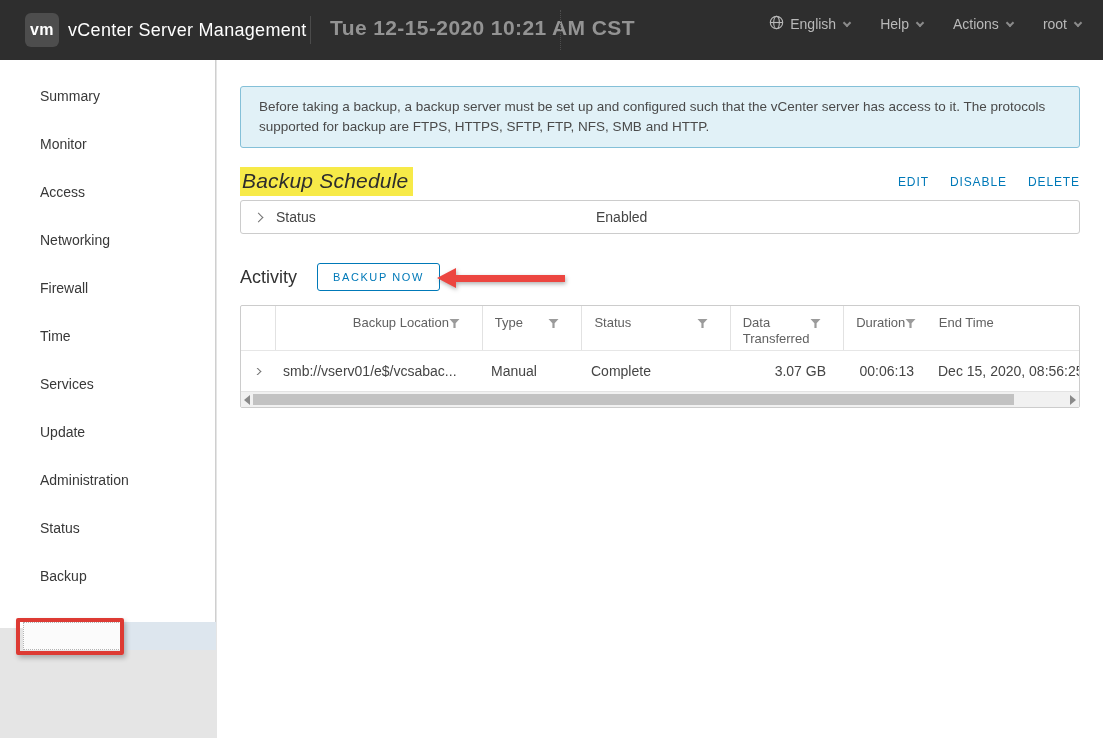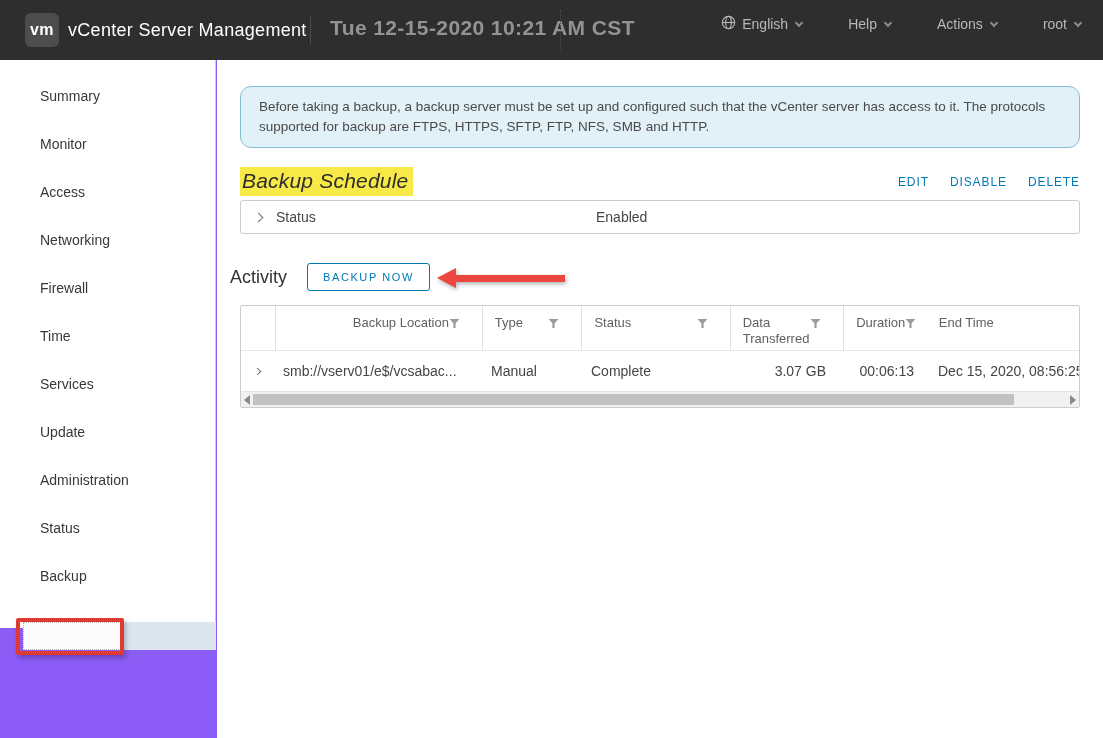--- a/index.html
+++ b/index.html
@@ -1,55 +1,55 @@
 <!DOCTYPE html>
 <html><head>
 <meta charset="utf-8">
 <style>
   * { margin:0; padding:0; box-sizing:border-box; }
   html,body { background:#fff; }
   body { font-family:"Liberation Sans", sans-serif; }
-  #app { position:relative; width:1103px; height:738px; background:#8b5cf6; overflow:hidden; }
+  #app { position:relative; width:1103px; height:738px; background:#e5e5e5; overflow:hidden; }
 
   
   .header { position:absolute; left:0; top:0; width:1103px; height:60px; background:#2e2e2e; }
   .logo-box { position:absolute; left:25px; top:13px; width:34px; height:34px; background:#4d4d4d; border-radius:6px; display:flex; align-items:center; justify-content:center; color:#fff; font-weight:bold; font-size:16px; letter-spacing:0.5px; }
   .app-title { position:absolute; left:68px; top:0; height:60px; display:flex; align-items:center; color:#fefefe; font-size:18px; font-weight:400; letter-spacing:0.3px; }
   .header-divider { position:absolute; left:310px; top:16px; width:1px; height:28px; background:#4b4b4b; }
   .header-datetime { position:absolute; left:330px; top:0; height:56px; display:flex; align-items:center; color:#939393; font-size:21px; font-weight:600; letter-spacing:0.4px; }
   .header-dotsep { position:absolute; left:560px; top:10px; width:0; height:40px; border-left:1px dotted #4e4e4e; }
-  .header-menus { position:absolute; right:22px; top:0; height:48px; display:flex; align-items:center; gap:46px; }
+  .header-menus { position:absolute; right:22px; top:0; height:48px; display:flex; align-items:center; gap:30px; }
   .menu-item { display:flex; align-items:center; color:#b9b9b9; font-size:14px; font-weight:500; cursor:pointer; }
   .menu-item .label { margin:0 0 0 6px; }
   .chev-down { display:inline-block; width:6px; height:6px; border-right:2px solid #8a8a8a; border-bottom:2px solid #8a8a8a; transform:rotate(45deg); margin:-3px 0 0 8px; }
   .globe { display:inline-block; }
 
   
   .sidebar { position:absolute; left:0; top:60px; width:216px; height:568px; background:#fff; border-right:1px solid #cfcfcf; }
   .sidebar-nav { position:relative; padding-top:12px; z-index:2; }
   .nav-item { position:relative; height:48px; display:flex; align-items:center; padding-left:40px; color:#383838; font-size:14px; cursor:pointer; z-index:3; }
   .selected-band { position:absolute; left:30px; top:562px; width:186px; height:28px; background:#dde6ee; z-index:1; }
   .focus-chip { position:absolute; left:23px; top:562px; width:98px; height:28px; background:#fbfbfb; border:1px dotted #b4b4b4; z-index:2; }
   .redbox-annotation { position:absolute; left:16px; top:558px; width:108px; height:37px; border:4px solid #dd3a33; border-radius:2px; box-shadow:2px 3px 5px rgba(0,0,0,0.25); z-index:6; pointer-events:none; }
 
   
   .content { position:absolute; left:217px; top:60px; width:886px; height:678px; background:#fff; }
 
-  .info-banner { position:absolute; left:23px; top:26px; width:840px; background:#e1f1f7; border:1px solid #84c0d8; border-radius:11px; padding:10px 18px; color:#4a4a4a; font-size:13.5px; line-height:20px; }
+  .info-banner { position:absolute; left:23px; top:26px; width:840px; background:#e1f1f7; border:1px solid #84c0d8; border-radius:3px; padding:10px 18px; color:#4a4a4a; font-size:13.5px; line-height:20px; }
 
   .section-header { position:absolute; left:23px; top:107px; width:840px; display:flex; align-items:center; justify-content:space-between; }
   .section-title { display:inline-block; font-size:21px; font-weight:400; color:#2d2d2d; background:#f7ea48; padding:2px 5px 3px 2px; letter-spacing:0.2px;font-style:italic; }
   .schedule-actions { display:flex; gap:21px; }
   .action-link { color:#0079b8; font-size:12px; font-weight:500; letter-spacing:0.9px; text-decoration:none; cursor:pointer; }
 
   .status-row { position:absolute; left:23px; top:140px; width:840px; height:34px; border:1px solid #cccccc; border-radius:3px; background:#fff; display:flex; align-items:center; padding-left:14px; }
   .status-label { margin-left:14px; color:#454545; font-size:14px; }
   .status-value { position:absolute; left:355px; color:#454545; font-size:14px; }
 
-  .activity-row { position:absolute; left:13px; top:203px; display:flex; align-items:center; gap:20px; }
+  .activity-row { position:absolute; left:23px; top:203px; display:flex; align-items:center; gap:20px; }
   .activity-title { font-size:18px; font-weight:400; color:#333; }
   .backup-now-btn { background:#fff; border:1px solid #0079b8; border-radius:3px; color:#0079b8; font-family:"Liberation Sans",sans-serif; font-size:11px; font-weight:500; letter-spacing:1.6px; padding:7px 15px; cursor:pointer;text-align:right; }
 
   .arrow-annotation { position:absolute; left:220px; top:207px; width:128px; height:22px; filter:drop-shadow(1px 2px 2px rgba(0,0,0,0.3)); pointer-events:none; }
   .arrow-body { position:absolute; left:17px; top:8px; width:111px; height:7px; background:#ec4640; }
   .arrow-head { position:absolute; left:0; top:1px; width:0; height:0; border-top:10.5px solid transparent; border-bottom:10.5px solid transparent; border-right:19px solid #ec4640; }
 
   
   .grid { position:absolute; left:23px; top:245px; width:840px; border:1px solid #cccccc; border-radius:2px; background:#fff; }
   .grid-header { display:flex; height:45px; border-bottom:1px solid #e6e6e6; }

